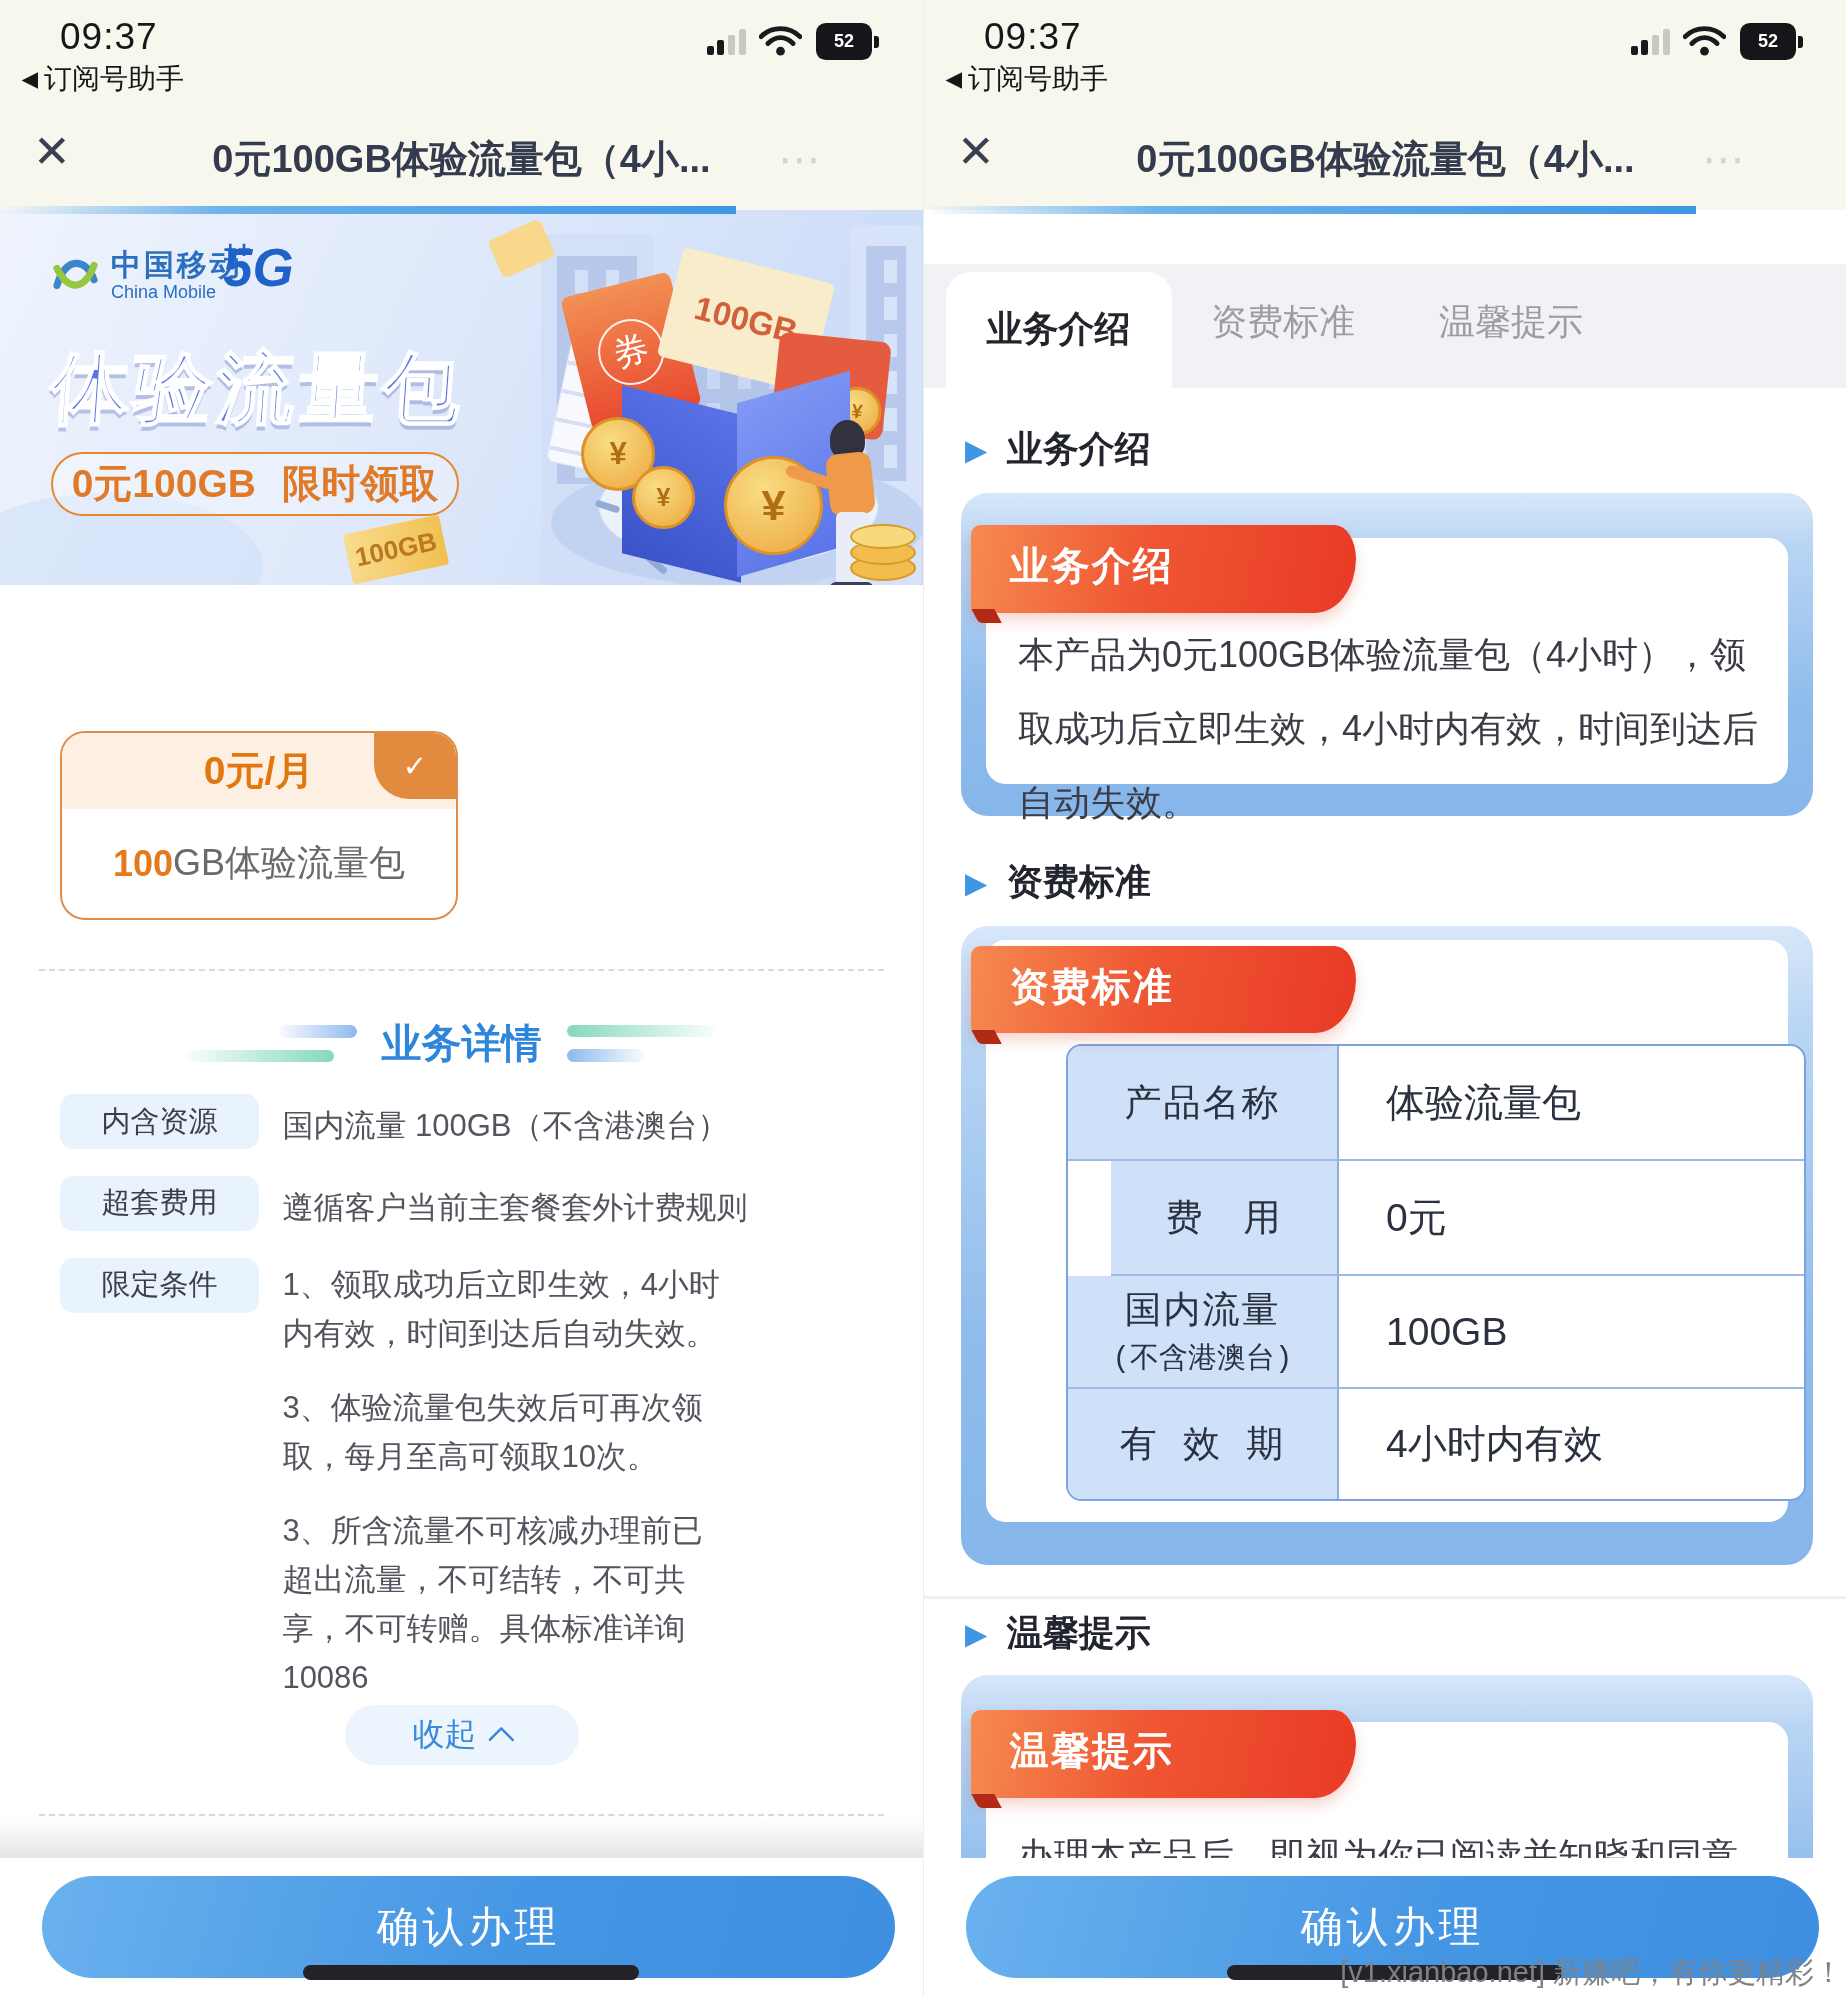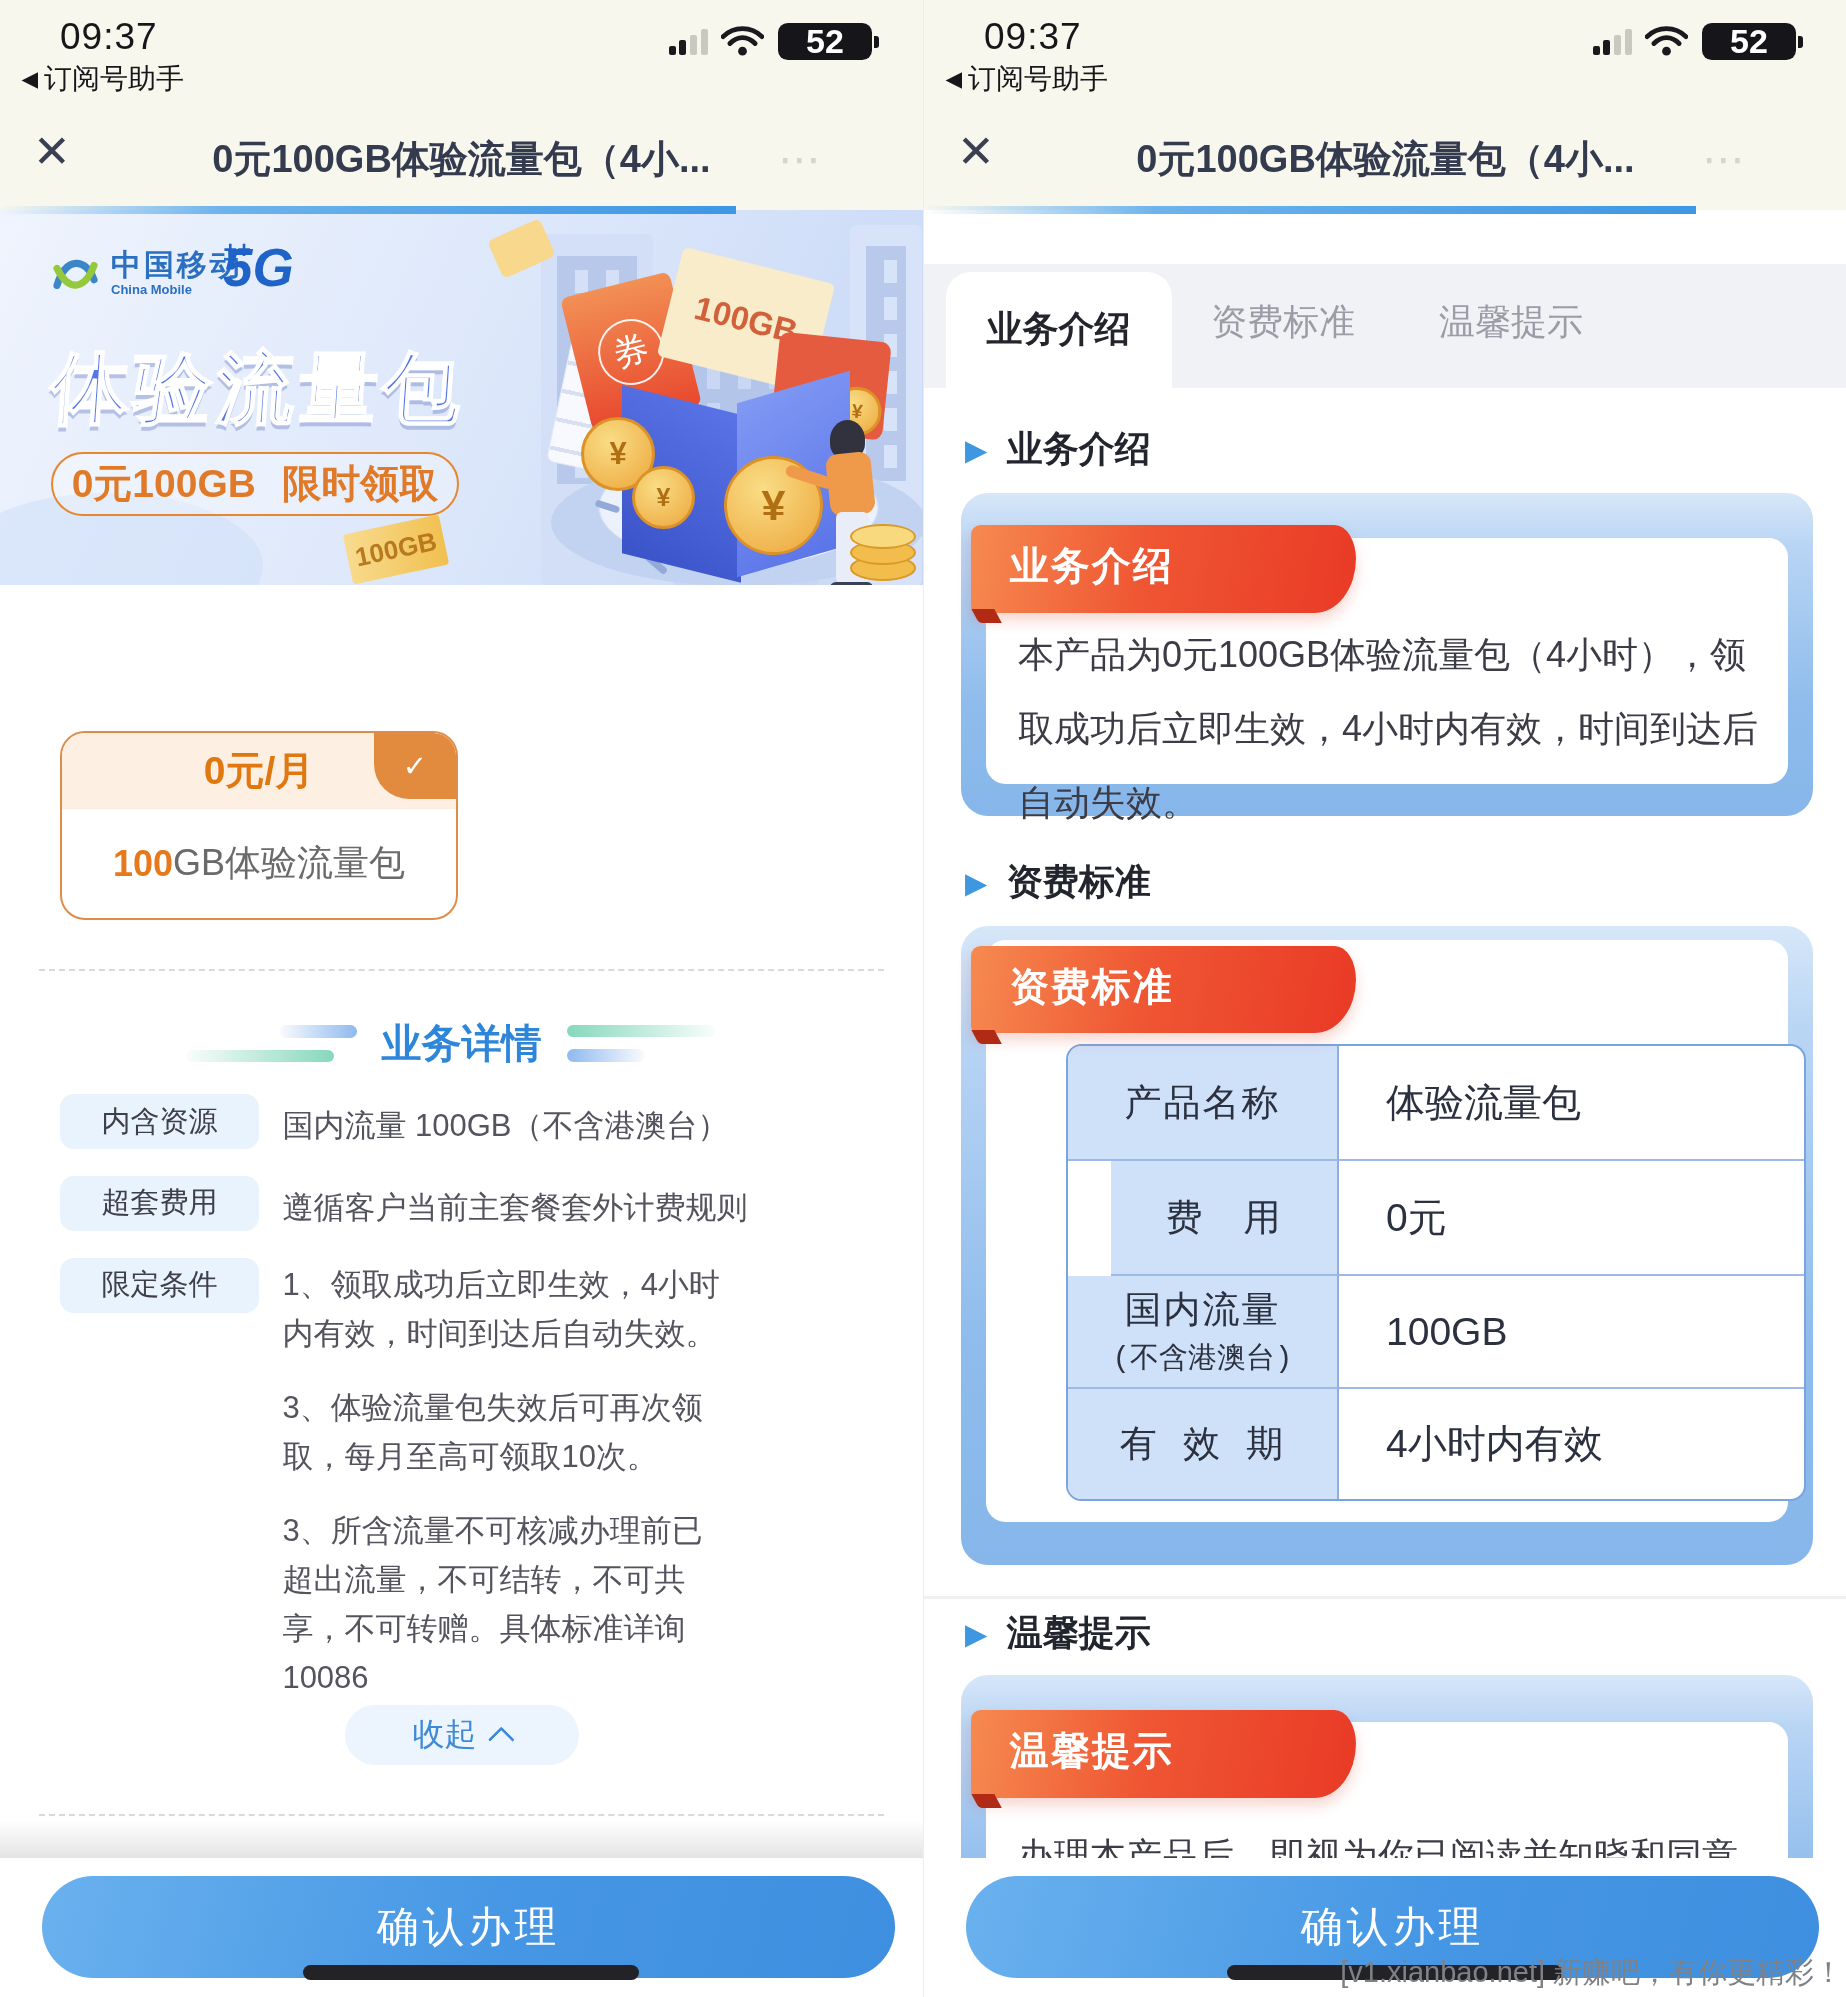--- a/index.html
+++ b/index.html
@@ -13,22 +13,22 @@
   
   .chrome{position:absolute;top:0;left:0;width:100%;height:210px;background:#f7f7ed;z-index:30;}
   .time{position:absolute;left:60px;top:15.6px;font-size:37px;font-weight:400;color:#17171b;letter-spacing:1px;}
   .backrow{position:absolute;left:21.5px;top:60px;font-size:28px;color:#17171b;display:flex;align-items:center;gap:5.9px;}
   .backrow .tri-back{font-size:21.5px;color:#17171b;}
   .sicons{position:absolute;top:23.4px;right:51px;display:flex;align-items:center;gap:13.7px;}
   .sig{display:flex;align-items:flex-end;gap:3.9px;height:27px;}
   .sig i{display:block;width:6.8px;border-radius:2px;background:#1a1a1e;}
   .sig i:nth-child(1){height:9.8px;}.sig i:nth-child(2){height:15.6px;}
   .sig i:nth-child(3){height:20.5px;background:#c9c9c0;}.sig i:nth-child(4){height:26px;background:#c9c9c0;}
-  .batt{position:relative;width:94px;height:37px;background:#15151a;border-radius:9.8px;color:#fff;
-        display:flex;align-items:center;justify-content:center;font-size:34px;font-weight:700;}
+  .batt{position:relative;width:56px;height:37px;background:#15151a;border-radius:9.8px;color:#fff;
+        display:flex;align-items:center;justify-content:center;font-size:18px;font-weight:700;}
   .batt:after{content:"";position:absolute;right:-6.8px;top:12.7px;width:4.9px;height:11.7px;background:#15151a;border-radius:0 2.9px 2.9px 0;}
   .titlebar{position:absolute;top:107px;left:0;width:100%;height:102px;}
   .close-x{position:absolute;left:33px;top:21.5px;font-size:45px;font-weight:400;color:#3a4052;line-height:1;}
   .pg-title{position:absolute;left:0;right:0;top:27px;text-align:center;font-size:38px;font-weight:700;color:#343b4e;}
   .more-dots{position:absolute;right:98px;top:27px;font-size:43px;color:#d5d5ca;letter-spacing:3.9px;}
   .progress{position:absolute;top:206px;left:0;height:7.8px;z-index:40;
             background:linear-gradient(90deg,rgba(62,151,228,0) 0%,#6db3ec 30%,#3d97e4 100%);}
 
   
   .banner{position:absolute;top:210px;left:0;width:923px;height:375px;overflow:hidden;
@@ -71,21 +71,21 @@
   .p-arm{left:-29px;top:51px;width:49px;height:11.7px;background:#ef9a4a;border-radius:5.9px;transform:rotate(18deg);}
   .p-legs{left:21.5px;top:92px;width:33px;height:72px;background:#e9edf7;border-radius:5.9px;}
   .p-shoe{left:15.6px;top:162px;width:43px;height:11.7px;background:#394058;border-radius:5.9px;}
   .stack i{position:absolute;left:0;width:62px;height:21.5px;background:#f3bd4e;border:2.9px solid #d99a28;border-radius:50%;}
   .stack{left:850px;top:310px;width:68px;height:62px;}
   .stack i:nth-child(1){top:35px;}.stack i:nth-child(2){top:19.5px;}.stack i:nth-child(3){top:3.9px;background:#f9d97e;}
   .fly-paper{left:493px;top:17.6px;width:57px;height:41px;background:#f7d88c;border-radius:5.9px;transform:rotate(-24deg);}
   .logo{left:47px;top:35px;width:410px;height:68px;}
   .logo svg{left:0;top:2px;}
   .logo .cn{left:64px;top:0;font-size:30px;font-weight:800;color:#2b6fc0;letter-spacing:2.9px;}
-  .logo .en{left:64px;top:37px;font-size:13px;font-weight:700;color:#2b6fc0;text-align:center;}
+  .logo .en{left:64px;top:37px;font-size:18px;font-weight:400;color:#2b6fc0;text-align:center;}
   .logo .g5{left:176px;top:-7.8px;font-size:53px;font-weight:800;font-style:italic;color:#1f63c8;}
   .logo .g5 sup{font-size:23.4px;}
   .headline{left:51px;top:127px;font-size:78px;font-weight:900;color:#5577e6;letter-spacing:4.9px;
             transform:skewX(-4deg);-webkit-text-stroke:2px #ffffff;text-shadow:0 4.9px 0 rgba(62,86,180,.30);}
   .promo-pill{left:51px;top:242px;width:404px;height:60px;border:2.9px solid #e6872e;border-radius:33px;
               background:rgba(255,255,255,.30);display:flex;align-items:center;justify-content:center;
               font-size:39px;font-weight:700;color:#e07a28;word-spacing:15.6px;}
   .gold-ribbon{left:347px;top:314px;width:98px;height:51px;transform:rotate(-12deg);border-radius:3.9px;
                background:linear-gradient(100deg,#f8dc90,#f1bf4e);display:flex;align-items:center;justify-content:center;
                font-size:26px;font-weight:800;color:#b8791f;}

